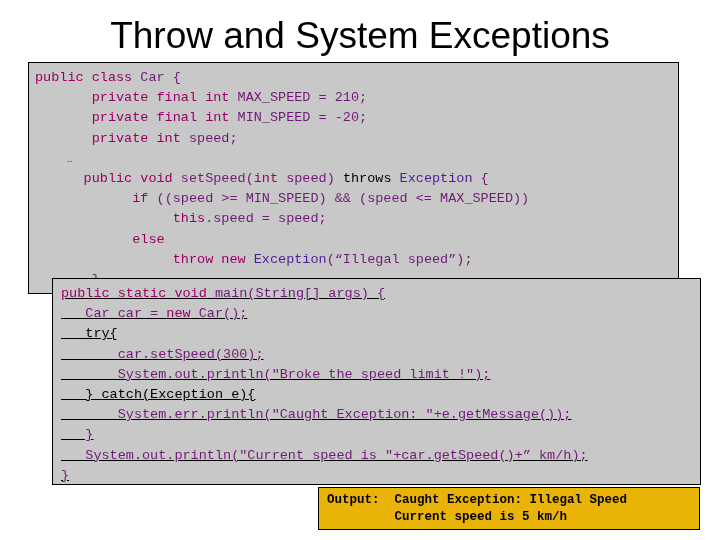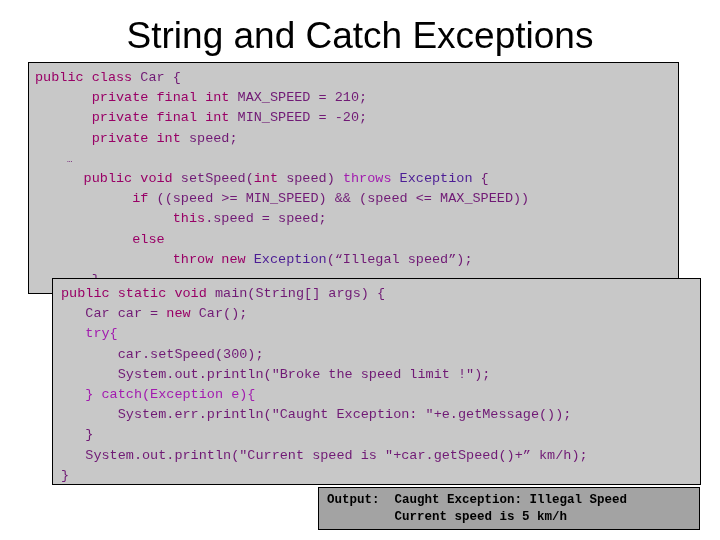--- a/index.html
+++ b/index.html
@@ -55,63 +55,64 @@
     z-index: 2;
   }
 
   #code-panel-main {
     left: 52px;
     top: 278px;
     width: 649px;
     height: 207px;
     padding: 5px 0 10px 8px;
     z-index: 3;
+    text-decoration: underline;
   }
 
   .code-line {
     display: block;
     height: 20.2px;
   }
 
   .ellipsis-line {
     font-size: 9px;
     line-height: 20.2px;
     letter-spacing: 1px;
   }
 
   
   .kw   { color: #990066; }   
-  .kw2  { color: #a21caf; }   
+  .kw2  { color: #000000; }   
   .type { color: #4c1d95; }   
   .pln  { color: #701a75; }   
 
   
   #output-box {
     position: absolute;
     left: 318px;
     top: 487px;
     width: 382px;
     height: 43px;
-    background: #a3a3a3;
+    background: #eab308;
     border: 1px solid #000000;
     box-sizing: border-box;
     padding: 4px 0 0 8px;
     font-family: "Liberation Mono", "DejaVu Sans Mono", monospace;
     font-size: 12.5px;
     font-weight: bold;
     line-height: 17px;
     color: #000000;
     white-space: pre;
     z-index: 4;
     overflow: hidden;
   }
   .output-line { display: block; height: 17px; }
 </style>
 </head>
 <body>
 
-<div id="slide-title">String and Catch Exceptions</div>
+<div id="slide-title">Throw and System Exceptions</div>
 
 <div id="code-panel-class" class="code-panel"><span class="code-line"><span class="kw">public class </span><span class="pln">Car {</span></span><span class="code-line"><span class="kw">       private final int </span><span class="pln">MAX_SPEED = 210;</span></span><span class="code-line"><span class="kw">       private final int </span><span class="pln">MIN_SPEED = -20;</span></span><span class="code-line"><span class="kw">       private int </span><span class="pln">speed;</span></span><span class="code-line"><span class="pln ellipsis-line">     …</span></span><span class="code-line"><span class="kw">      public void </span><span class="pln">setSpeed(</span><span class="kw">int</span><span class="pln"> speed) </span><span class="kw2">throws </span><span class="type">Exception</span><span class="pln"> {</span></span><span class="code-line"><span class="kw">            if </span><span class="pln">((speed &gt;= MIN_SPEED) &amp;&amp; (speed &lt;= MAX_SPEED))</span></span><span class="code-line"><span class="kw">                 this</span><span class="pln">.speed = speed;</span></span><span class="code-line"><span class="kw">            else</span></span><span class="code-line"><span class="kw">                 throw new </span><span class="type">Exception</span><span class="pln">(“Illegal speed”);</span></span><span class="code-line"><span class="pln">       }</span></span><span class="code-line"><span class="pln">}</span></span></div>
 
 <div id="code-panel-main" class="code-panel"><span class="code-line"><span class="kw">public static void </span><span class="pln">main(String[] args) {</span></span><span class="code-line"><span class="pln">   Car car = </span><span class="kw">new</span><span class="pln"> Car();</span></span><span class="code-line"><span class="kw2">   try{</span></span><span class="code-line"><span class="pln">       car.setSpeed(300);</span></span><span class="code-line"><span class="pln">       System.out.println("Broke the speed limit !");</span></span><span class="code-line"><span class="kw2">   } catch(Exception e){</span></span><span class="code-line"><span class="pln">       System.err.println("Caught Exception: "+e.getMessage());</span></span><span class="code-line"><span class="pln">   }</span></span><span class="code-line"><span class="pln">   System.out.println("Current speed is "+car.getSpeed()+” km/h);</span></span><span class="code-line"><span class="pln">}</span></span></div>
 
 <div id="output-box"><span class="output-line">Output:  Caught Exception: Illegal Speed</span><span class="output-line">         Current speed is 5 km/h</span></div>
 
 </body></html>

